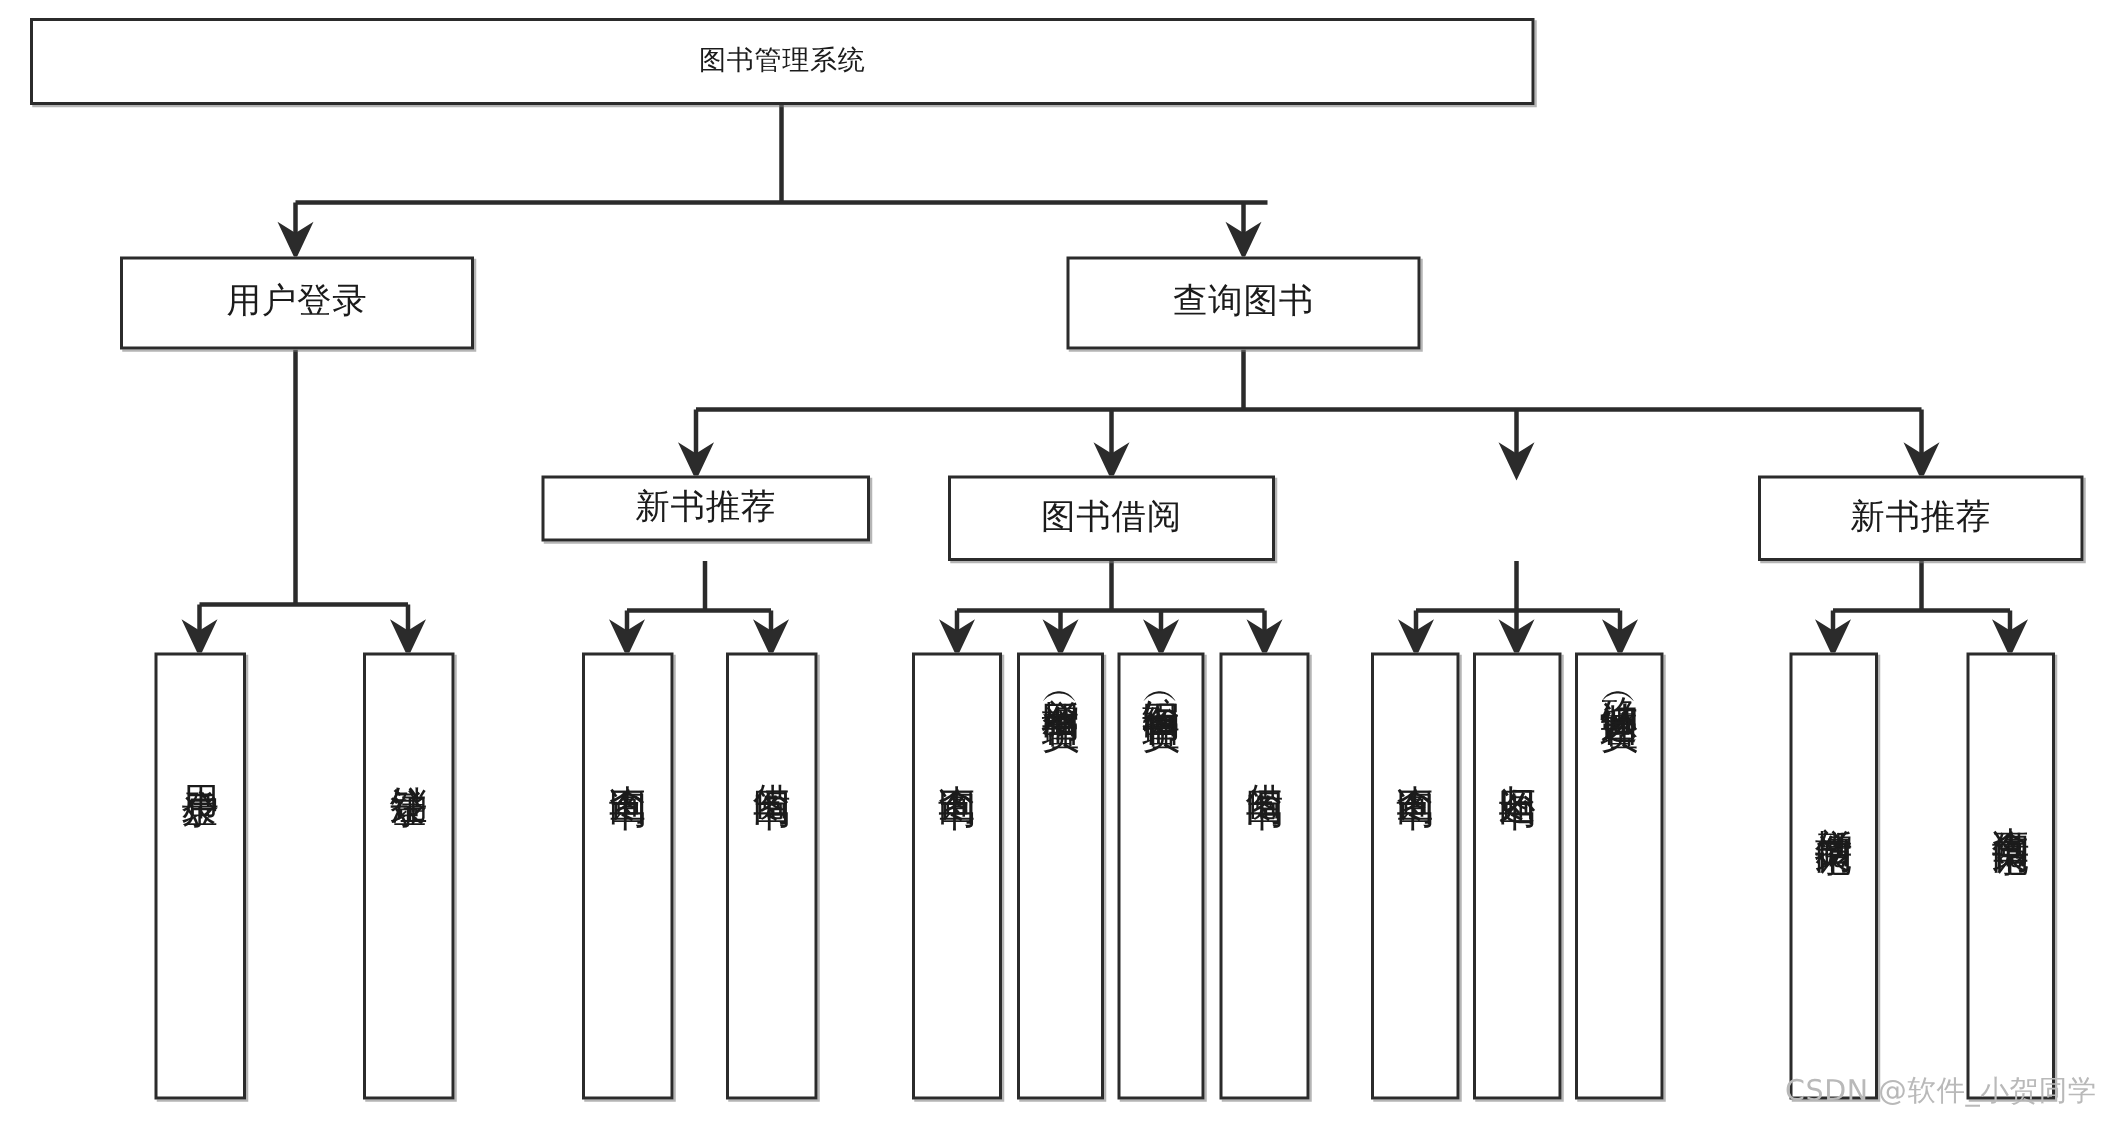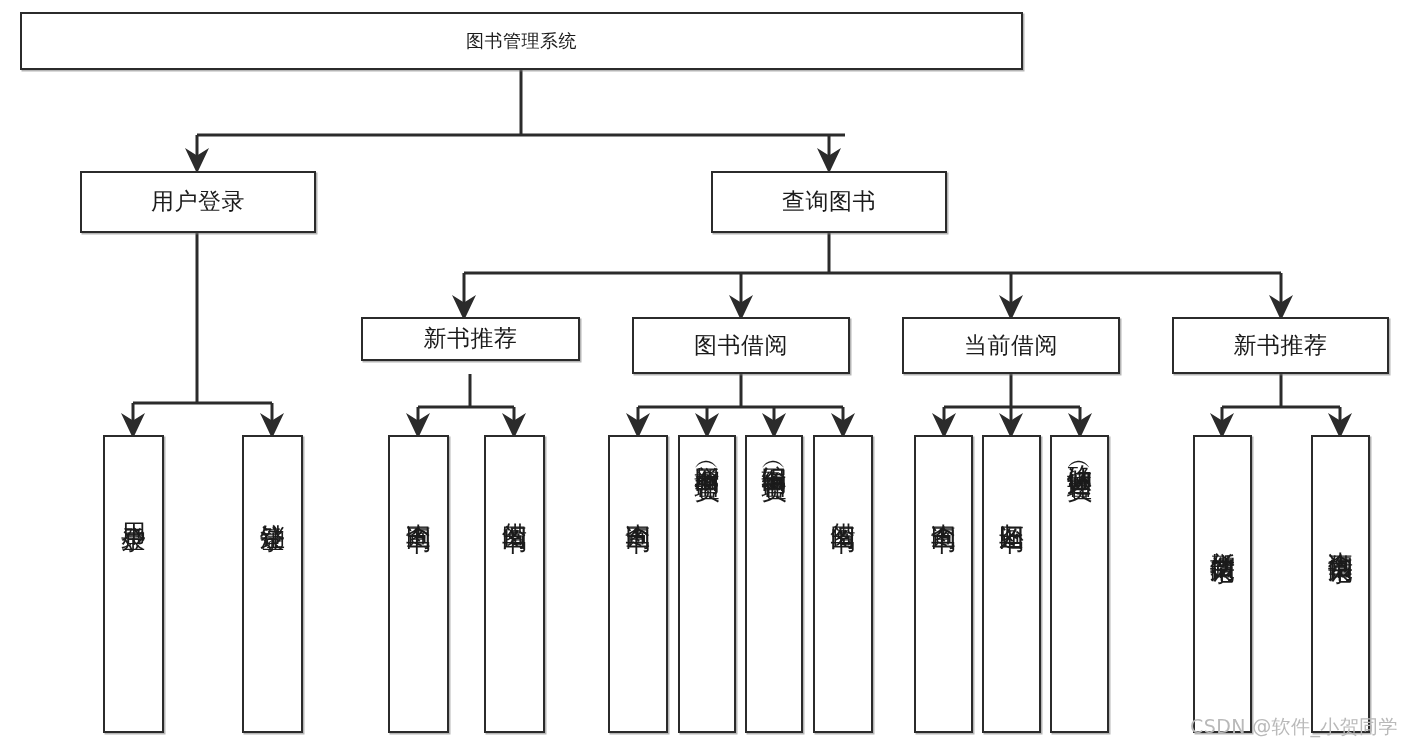--- a/index.html
+++ b/index.html
@@ -144,23 +144,20 @@
   <div class="node horiz" style="left:711px; top:171px; width:236px; height:62px;">
     <span class="label">查询图书</span>
   </div>
 
   <div class="node horiz" style="left:361px; top:317px; width:219px; height:44px;">
     <span class="label">新书推荐</span>
   </div>
   <div class="node horiz" style="left:632px; top:317px; width:218px; height:57px;align-items:center;">
     <span class="label">图书借阅</span>
   </div>
-  <div class="node horiz" style="left:902px; top:317px; width:218px; height:57px;">
-    <span class="label">当前借阅</span>
-  </div>
   <div class="node horiz" style="left:1172px; top:317px; width:217px; height:57px;">
     <span class="label">新书推荐</span>
   </div>
 
   <div class="node vert mid" style="left:103px; top:435px; width:61px; height:298px;">
     <span class="label">用户登录</span>
   </div>
   <div class="node vert mid" style="left:242px; top:435px; width:61px; height:298px;">
     <span class="label">注销登录</span>
   </div>

